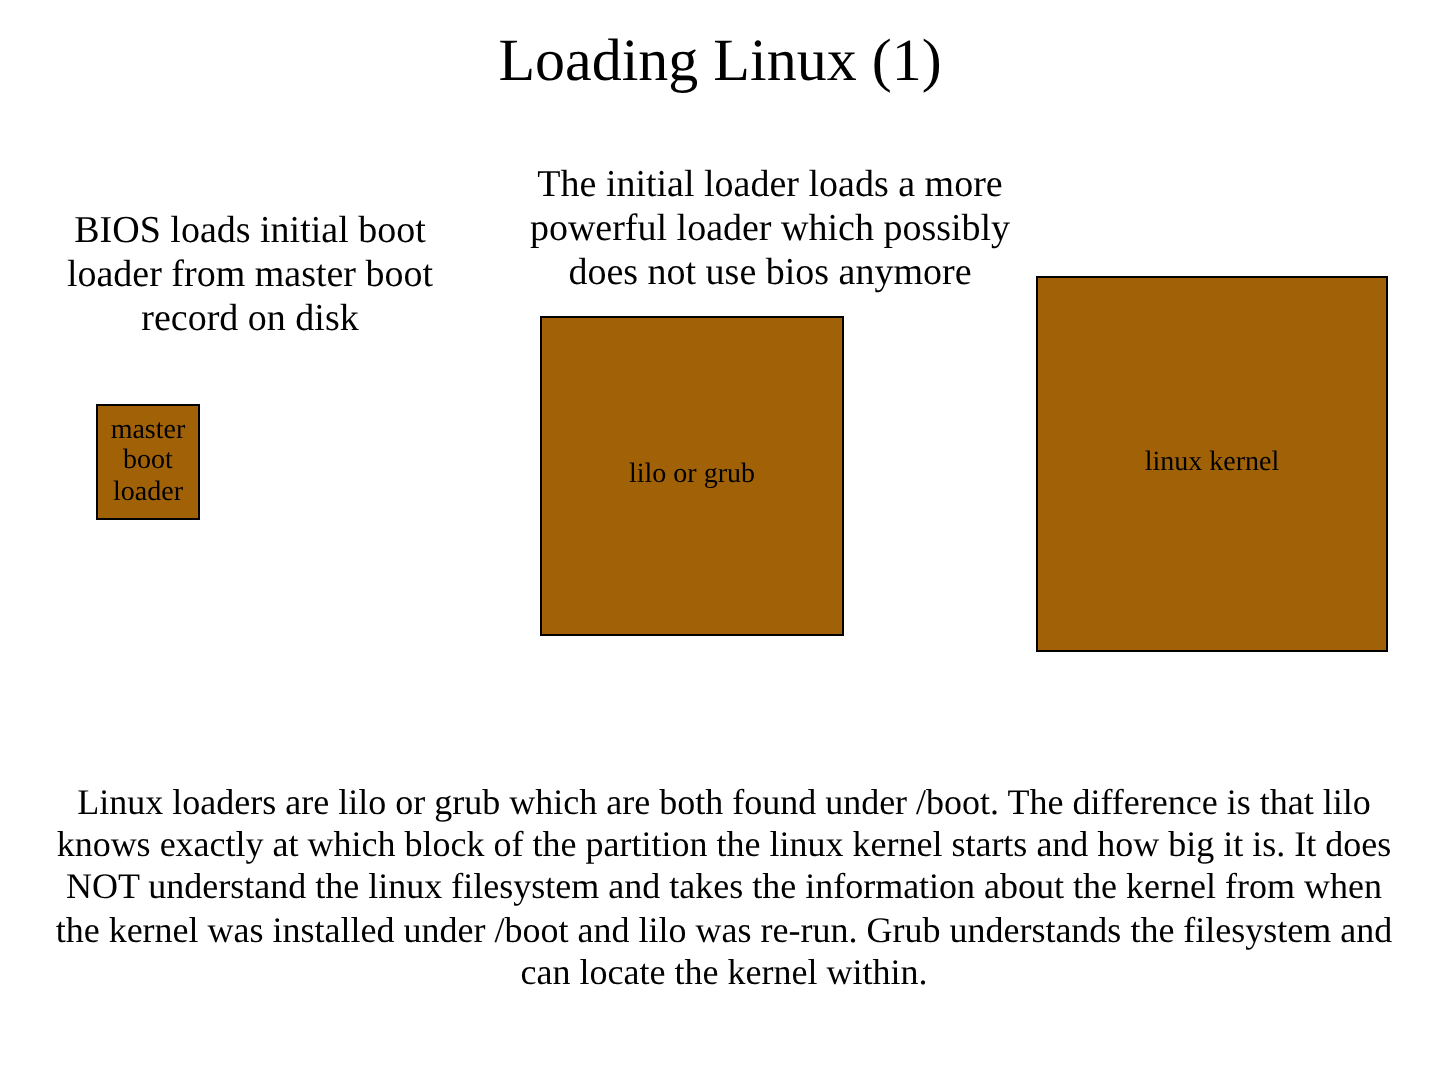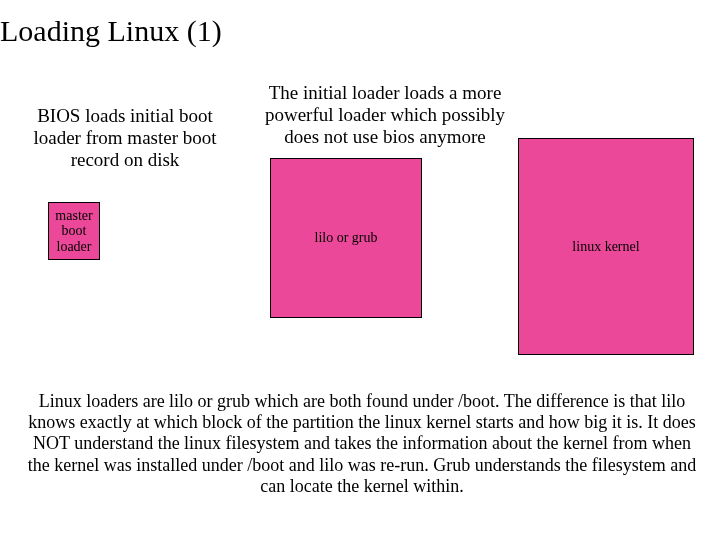--- a/index.html
+++ b/index.html
@@ -10,21 +10,21 @@
     font-family: "Times New Roman", Times, serif;
     color: #000;
     position: relative;
     overflow: hidden;
   }
   .title {
     position: absolute;
     top: 14px;
     left: 0;
     width: 720px;
-    text-align: left;
+    text-align: center;
     font-size: 30px;
   }
   .desc-left {
     position: absolute;
     top: 105px;
     left: 20px;
     width: 210px;
     font-size: 19px;
     line-height: 1.15;
     font-family: Liberation Serif, serif;
@@ -32,21 +32,21 @@
   .desc-mid {
     position: absolute;
     top: 82px;
     left: 250px;
     width: 270px;
     font-size: 19px;
     line-height: 1.15;
   }
   .box {
     position: absolute;
-    background: #ec4899;
+    background: #a16207;
     border: 1px solid #000;
     display: flex;
     align-items: center;
     justify-content: center;
     text-align: center;
     font-size: 14px;
     line-height: 1.1;
     padding: 2px;
   }
   .box.small {
@@ -58,21 +58,21 @@
   .box.mid {
     top: 158px;
     left: 270px;
     width: 152px;
     height: 160px;
   }
   .box.large {
     top: 138px;
     left: 518px;
     width: 176px;
-    height: 217px;
+    height: 188px;
   }
   .footer {
     position: absolute;
     top: 391px;
     left: 20px;
     width: 684px;
     font-size: 18px;
     line-height: 1.18;
   }
 </style>

